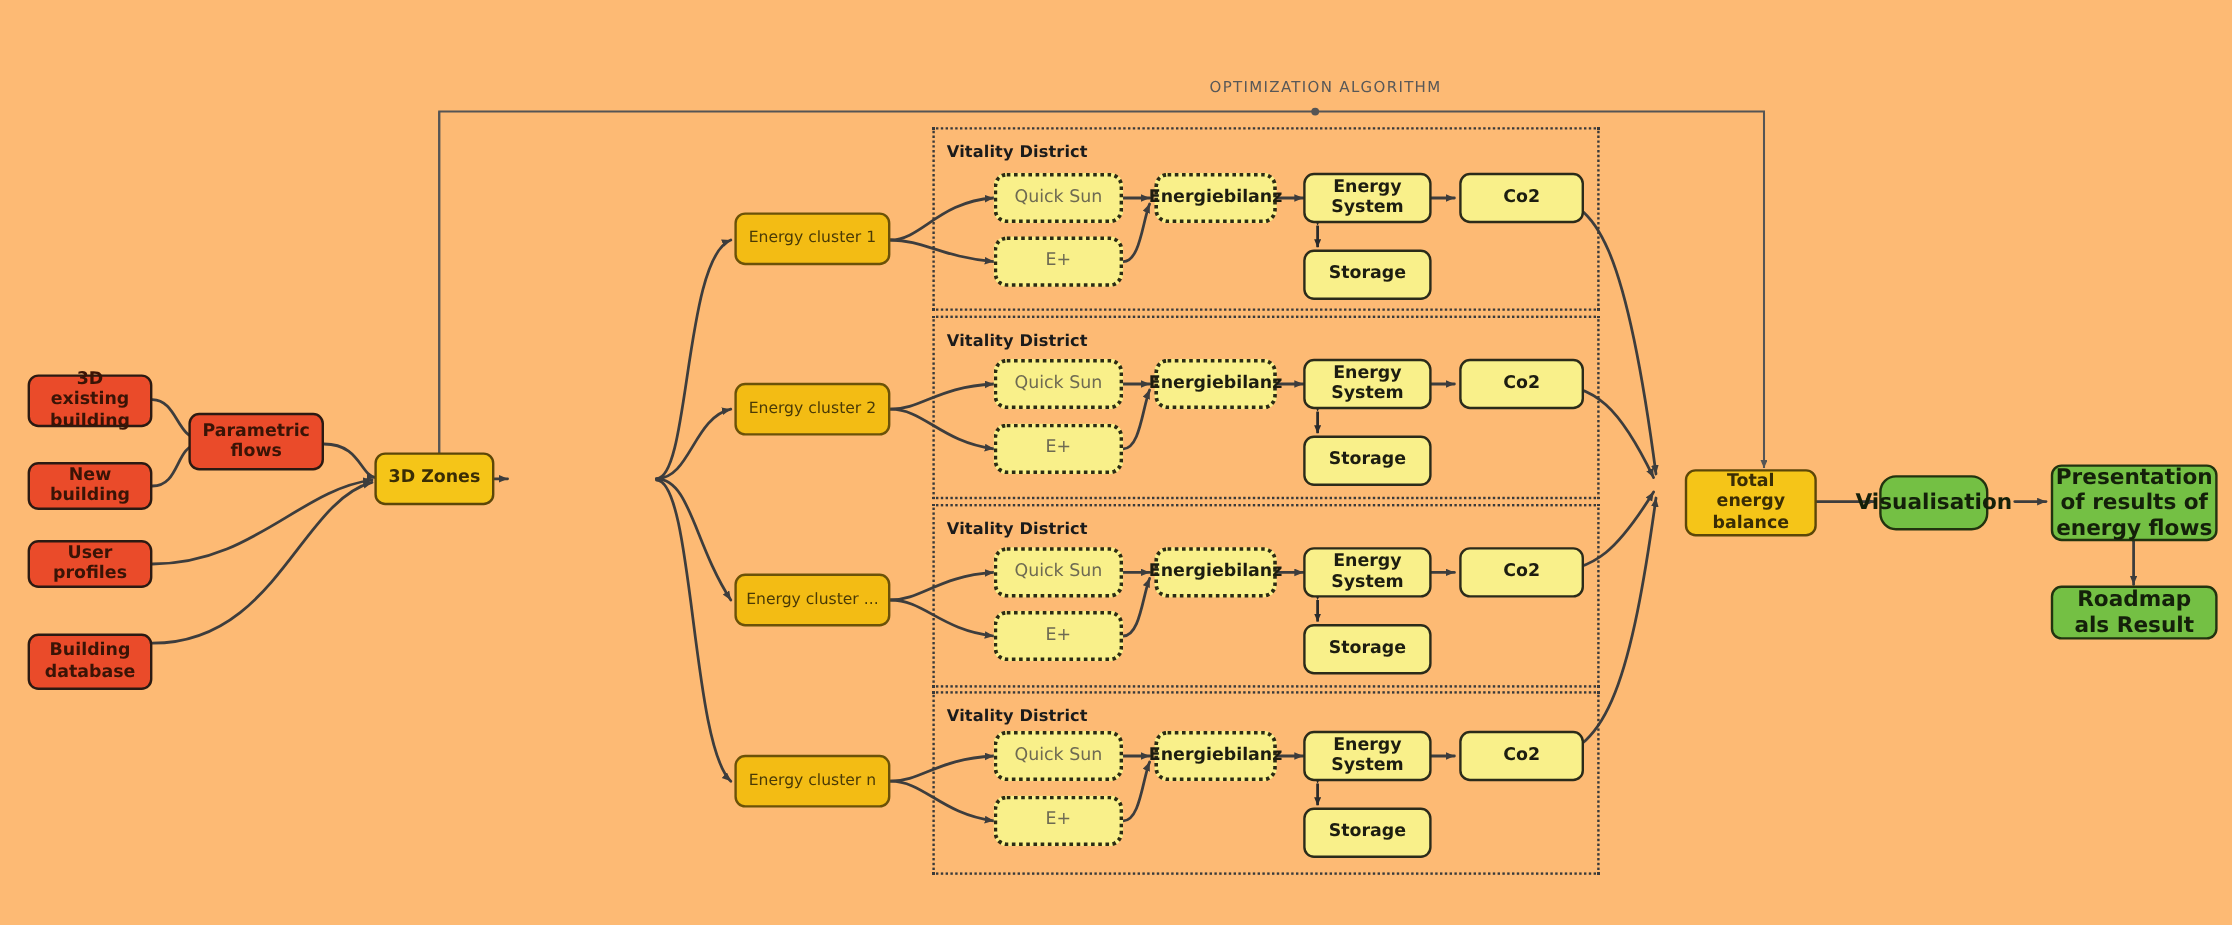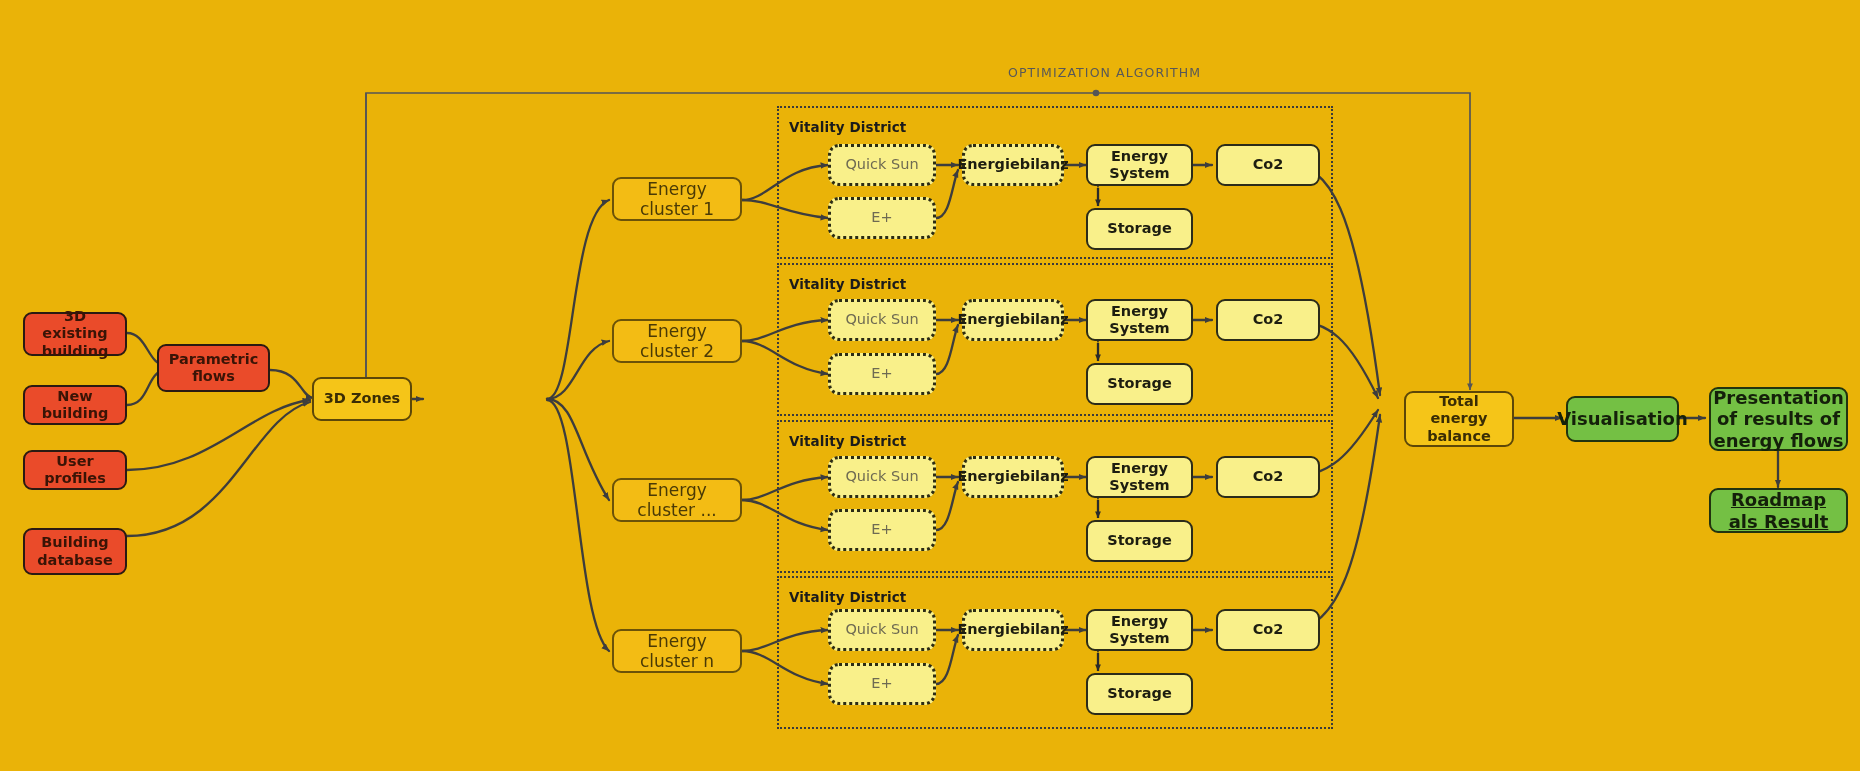--- a/index.html
+++ b/index.html
@@ -5,21 +5,21 @@
   * { box-sizing: border-box; }
   html, body {
     margin: 0; padding: 0;
     background: #ffffff;
     font-family: "DejaVu Sans", "Liberation Sans", sans-serif;
   }
   #stage {
     position: relative;
     width: 1860px;
     height: 771px;
-    background: #eab308;
+    background: #fdba74;
     overflow: hidden;
   }
   #wires {
     position: absolute;
     left: 0; top: 0;
     width: 1860px; height: 771px;
     pointer-events: none;
   }
   .node {
     position: absolute;
@@ -46,21 +46,21 @@
     border: 2.2px solid #5c4708;
     color: #3a2d05;
     font-weight: 700;
     font-size: 14.5px;
   }
   .n-amber-deep {
     background: #f3bc14;
     border: 2.2px solid #6b5208;
     color: #4a3a06;
     font-weight: 400;
-    font-size: 17px;
+    font-size: 13px;
   }
   .n-pale {
     background: #f9f08a;
     border: 2.2px solid #2b2b1a;
     color: #1d1d10;
     font-weight: 700;
     font-size: 14.5px;
   }
   .n-pale-dot {
     background: #f9f08a;
@@ -314,23 +314,23 @@
   <div class="node n-pale" style="left:1086px; top:673px; width:107px; height:42px;">
     <span>Storage</span>
   </div>
   <div class="node n-pale" style="left:1216px; top:609px; width:104px; height:42px;">
     <span>Co2</span>
   </div>
 
   <div class="node n-amber" style="left:1404px; top:391px; width:110px; height:56px;">
     <span>Total energy balance</span>
   </div>
-  <div class="node n-green" style="left:1566px; top:396px; width:113px; height:46px;">
+  <div class="node n-green" style="left:1566px; top:396px; width:91px; height:46px;border-radius:14px;">
     <span>Visualisation</span>
   </div>
   <div class="node n-green" style="left:1709px; top:387px; width:139px; height:64px;">
     <span>Presentation of results of energy flows</span>
   </div>
-  <div class="node n-green" style="left:1709px; top:488px; width:139px; height:45px;text-decoration:underline;">
+  <div class="node n-green" style="left:1709px; top:488px; width:139px; height:45px;">
     <span>Roadmap als Result</span>
   </div>
 
 </div>
 
 </body></html>

